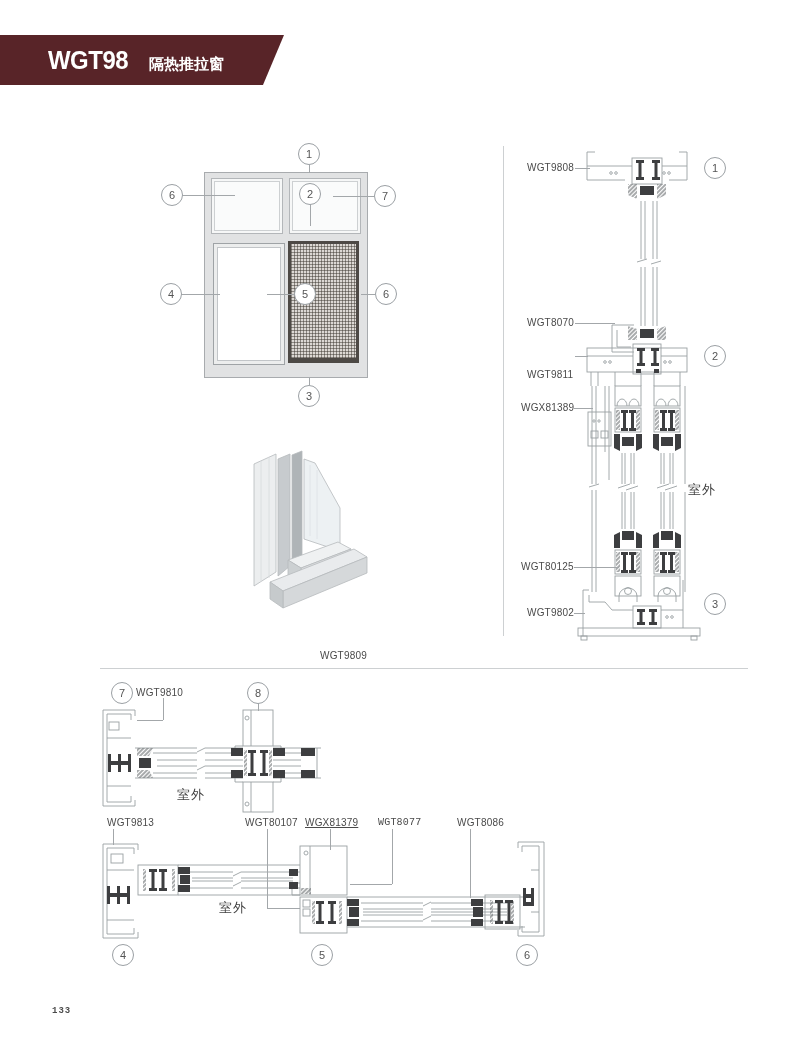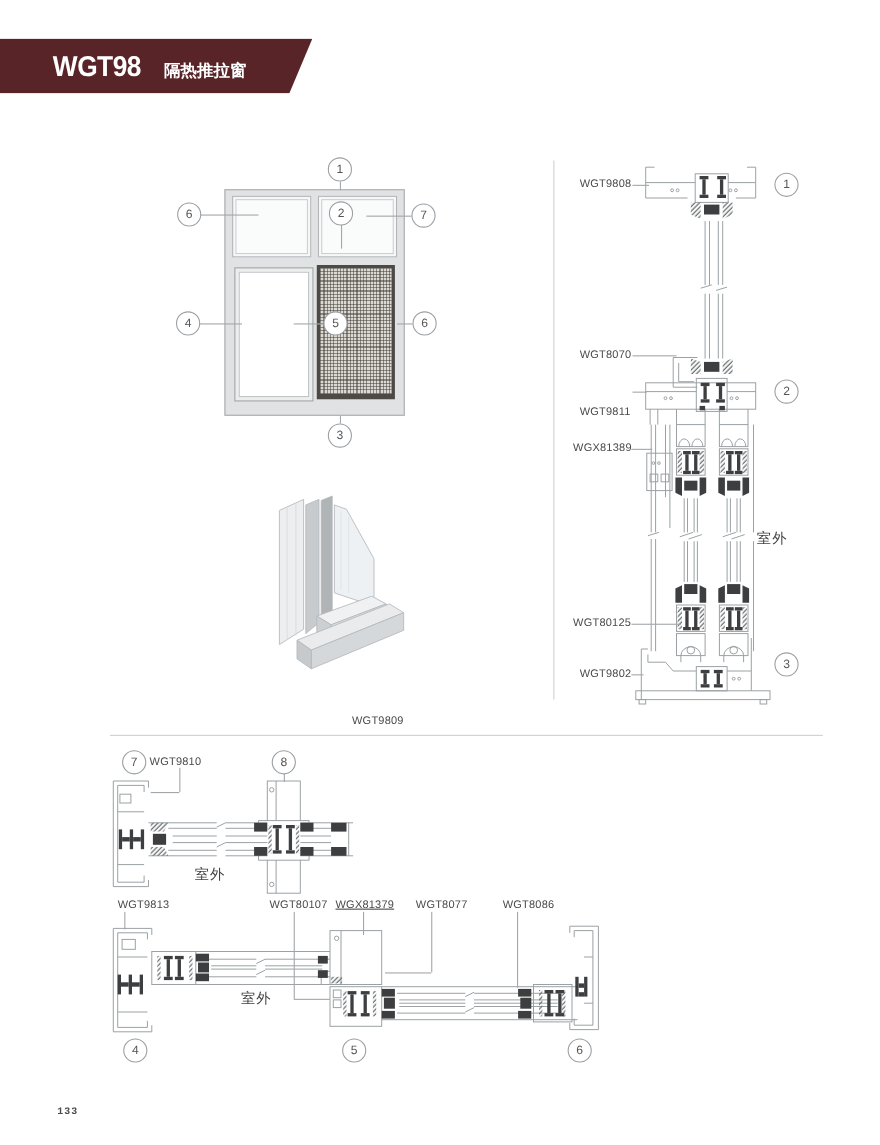--- a/index.html
+++ b/index.html
@@ -379,21 +379,21 @@
     </g>
   </svg>
 
   <div class="plabel" style="left:107px;top:817px;">WGT9813</div>
   <div class="ln" style="left:113px;top:829px;width:1px;height:16px;"></div>
   <div class="plabel" style="left:245px;top:817px;">WGT80107</div>
   <div class="ln" style="left:267px;top:829px;width:1px;height:79px;"></div>
   <div class="ln" style="left:267px;top:908px;width:33px;height:1px;"></div>
   <div class="plabel" style="left:305px;top:817px;text-decoration:underline;">WGX81379</div>
   <div class="ln" style="left:330px;top:829px;width:1px;height:21px;"></div>
-  <div class="plabel" style="left:378px;top:817px;">WGT8077</div>
+  <div class="plabel" style="left:378px;top:817px;font-family:Liberation Mono, monospace;">WGT8077</div>
   <div class="ln" style="left:392px;top:829px;width:1px;height:55px;"></div>
   <div class="ln" style="left:350px;top:884px;width:42px;height:1px;"></div>
   <div class="plabel" style="left:457px;top:817px;text-align:center;">WGT8086</div>
   <div class="ln" style="left:470px;top:829px;width:1px;height:69px;"></div>
   <div class="outdoor" style="left:219px;top:899px;">室外</div>
   <div class="callout" style="left:112px;top:944px;">4</div>
   <div class="callout" style="left:311px;top:944px;">5</div>
   <div class="callout" style="left:516px;top:944px;">6</div>
 
   <div class="pagenum">133</div>

